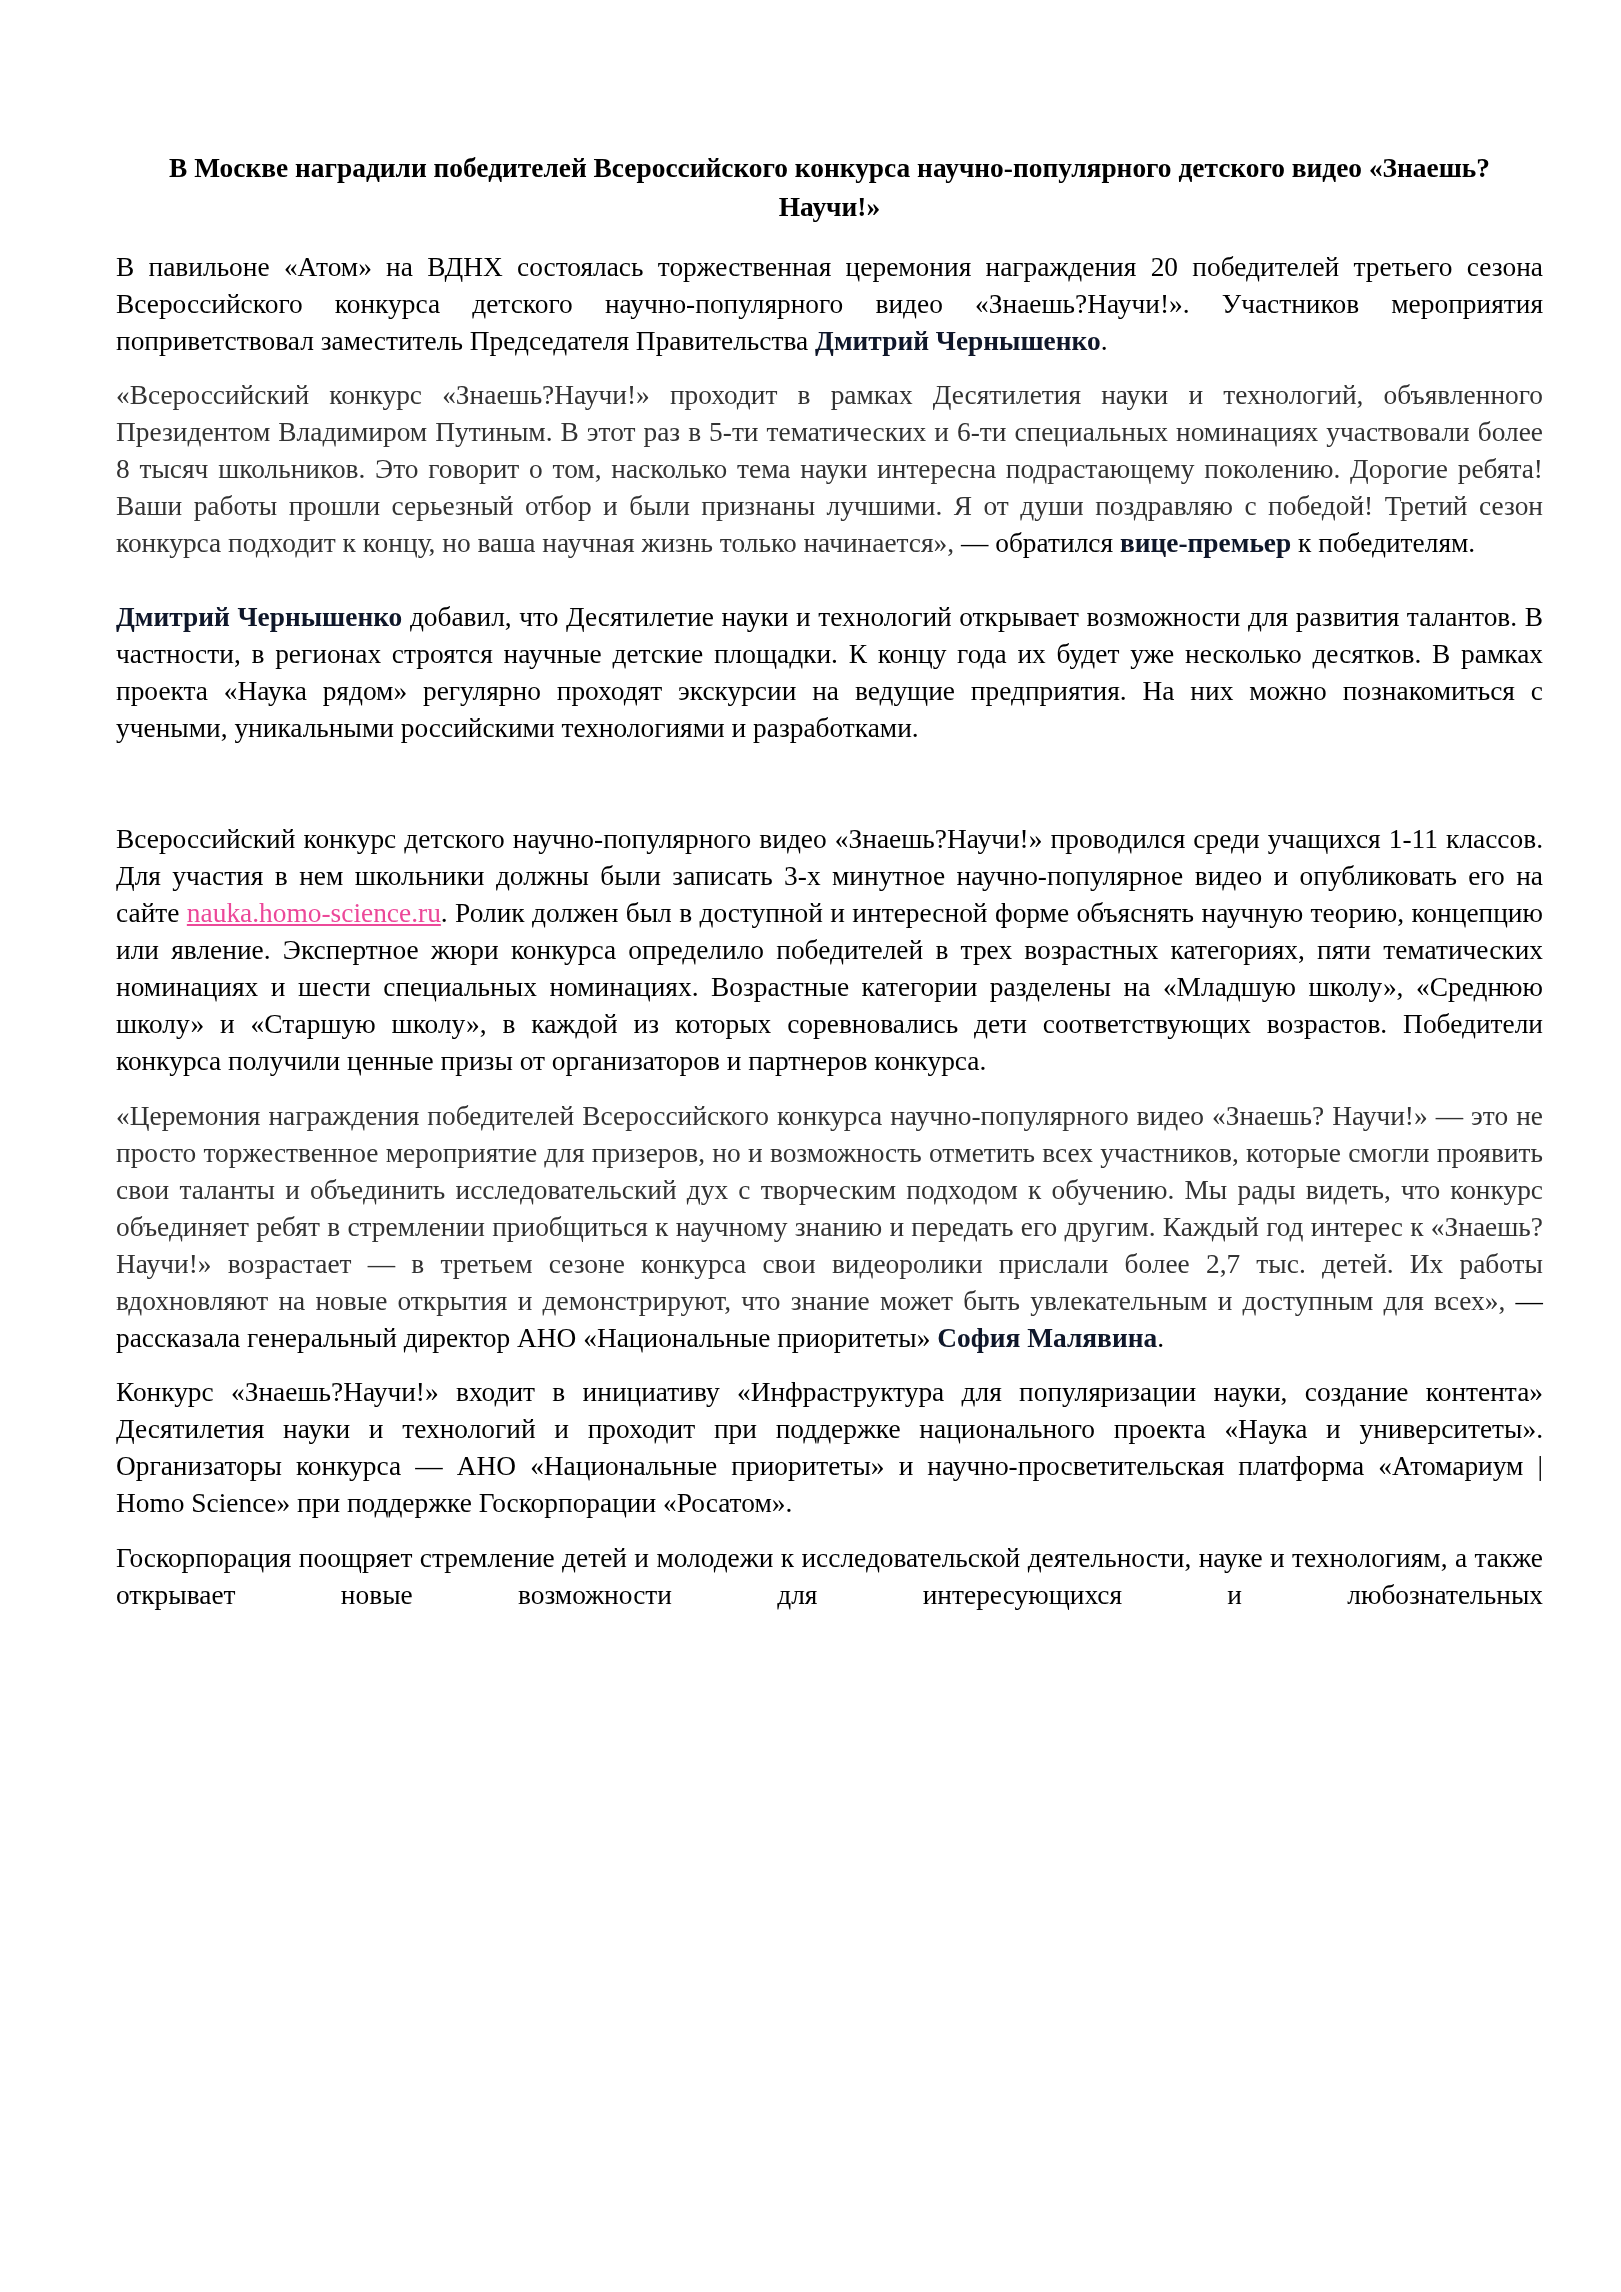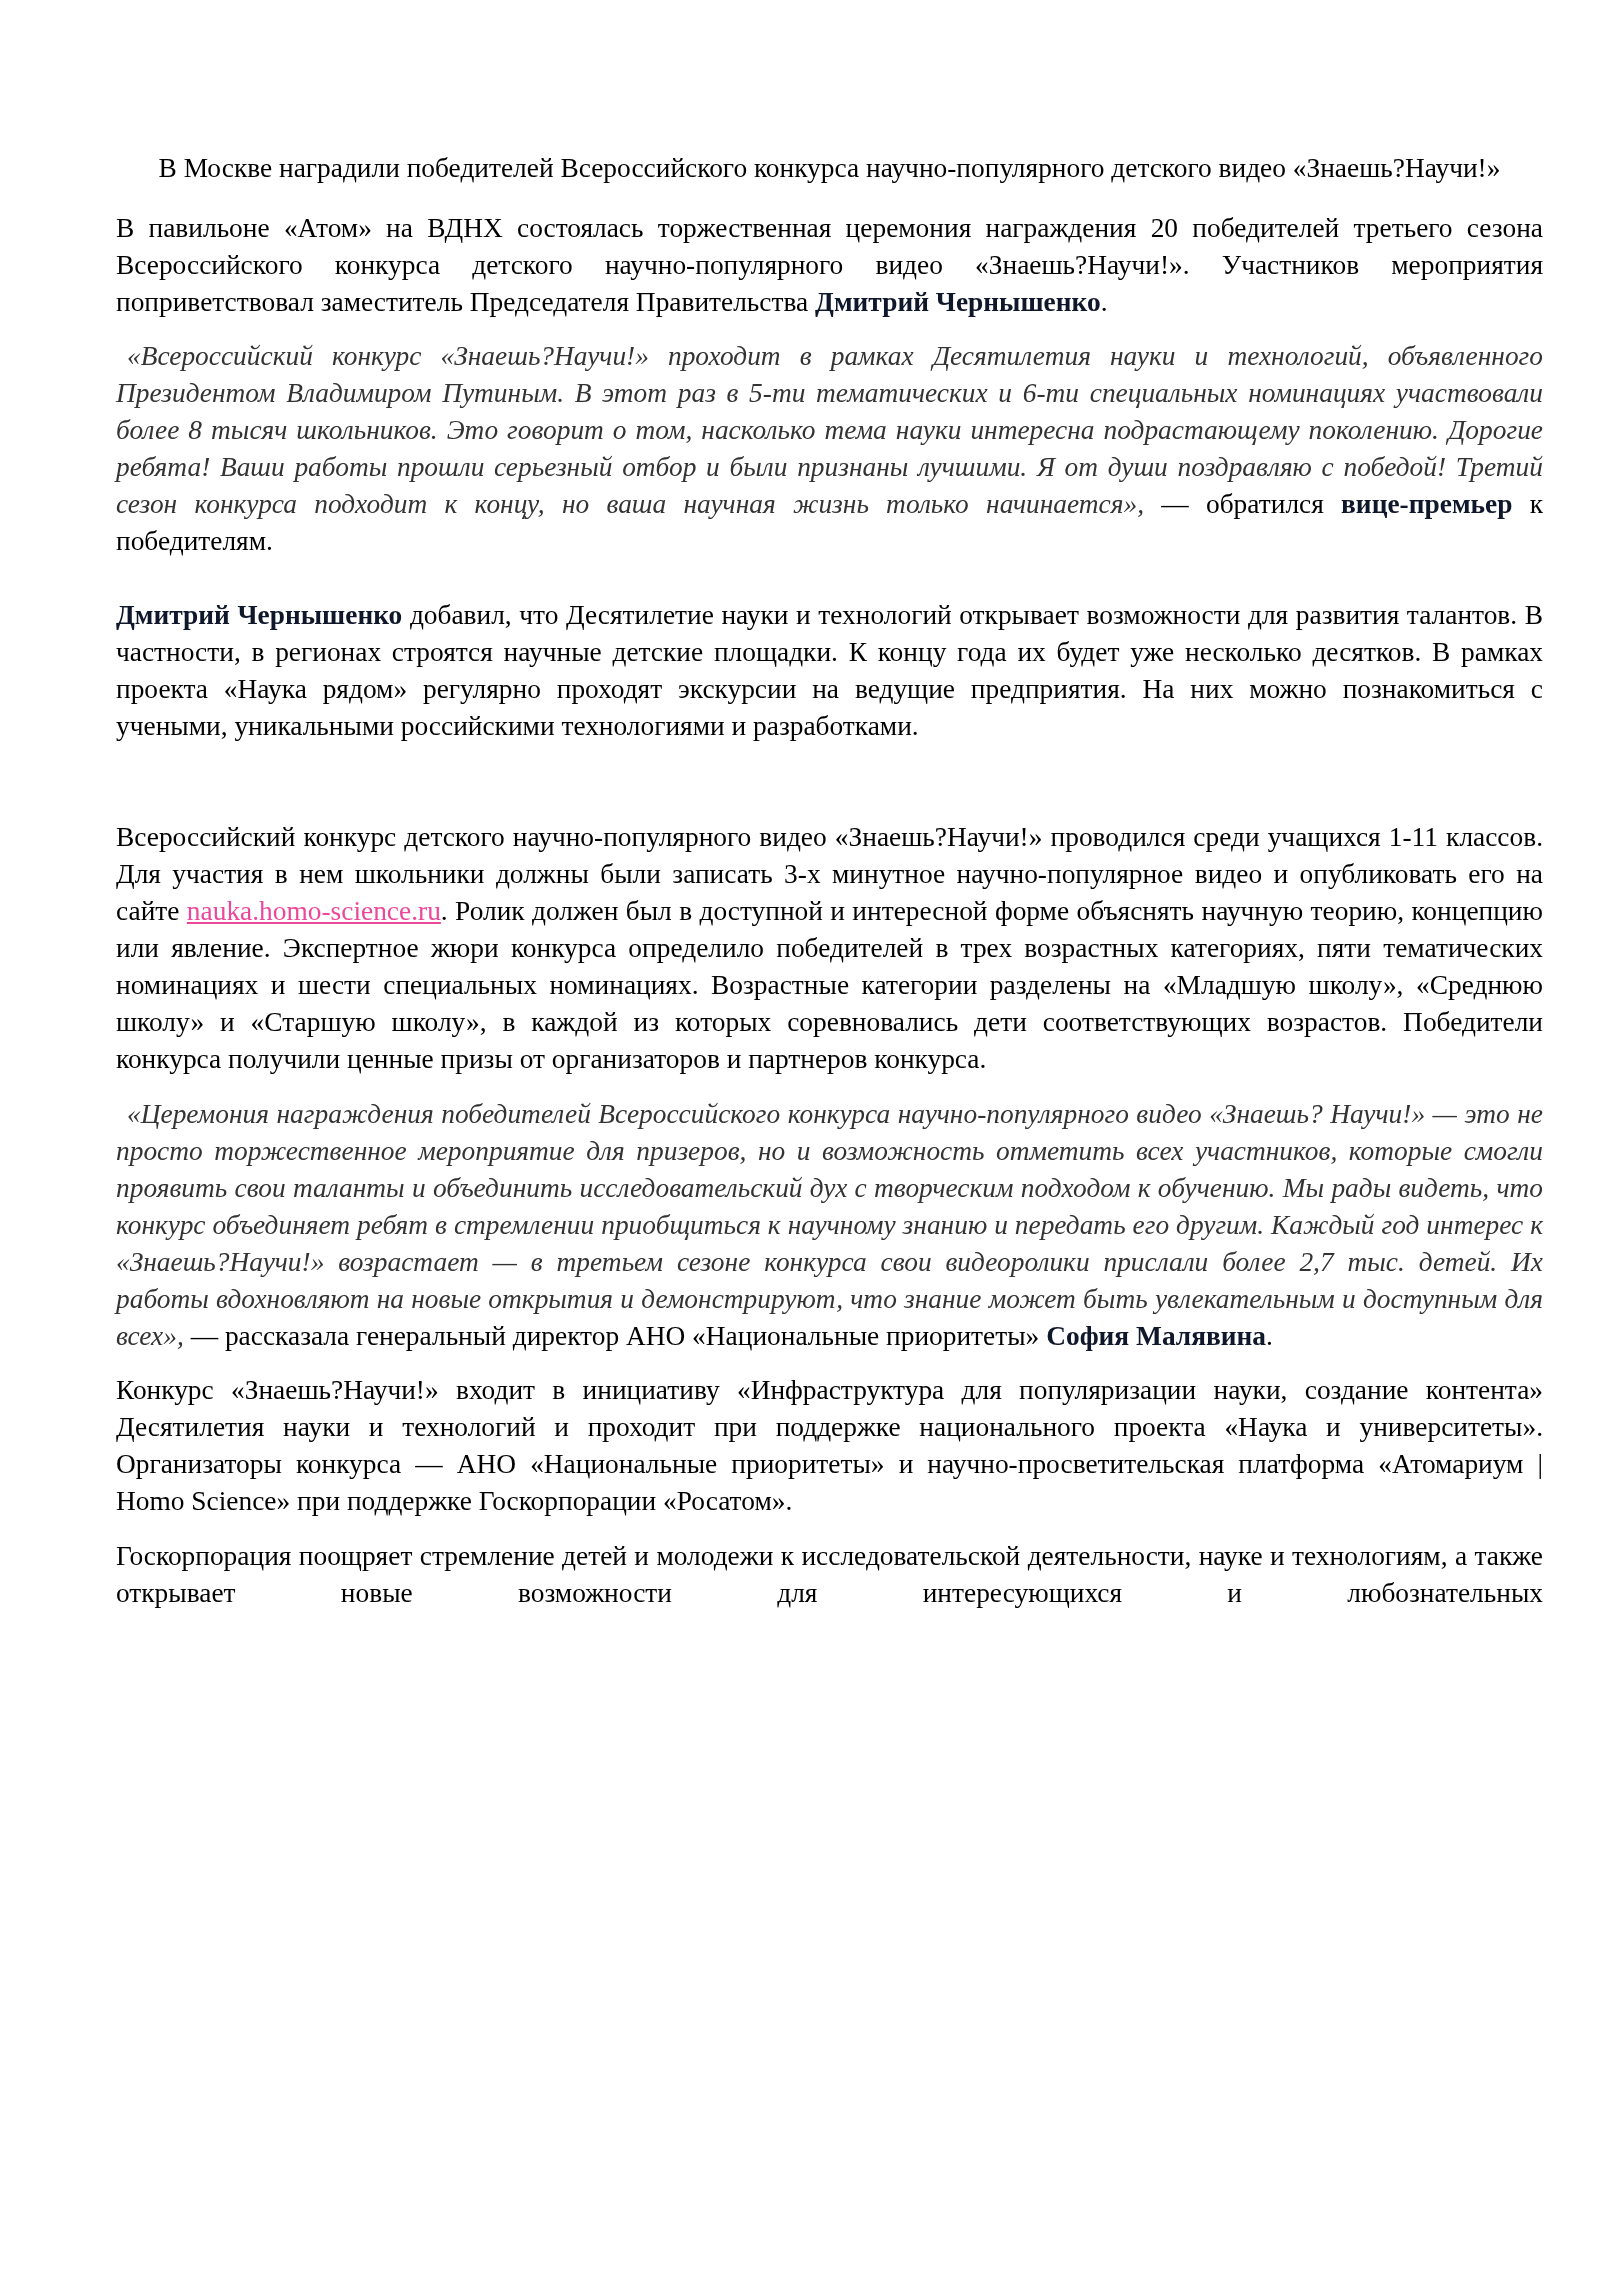--- a/index.html
+++ b/index.html
@@ -15,39 +15,37 @@
     font-family: "Liberation Serif", "DejaVu Serif", serif;
     color: #000000;
   }
   .page {
     position: absolute;
     left: 116px;
     top: 149px;
     width: 1427px;
   }
   .title {
-    font-weight: normal;
+    font-weight: bold;
     font-size: 27.4px;
     line-height: 39px;
     text-align: center;
     margin: 0 0 21.6px 0;
     padding: 0 39px;
   }
   .para {
     font-size: 27.4px;
     line-height: 37px;
     text-align: justify;
     margin: 0;
   }
   .para.quote {
     color: #333333;
   }
   .para .it {
-    font-style: italic;
-    margin-left: 11px;
   }
   .para b {
     font-weight: bold;
     color: #0f172a;
   }
   .para .plain {
     color: #000;
   }
   .link {
     color: #ec4899;

